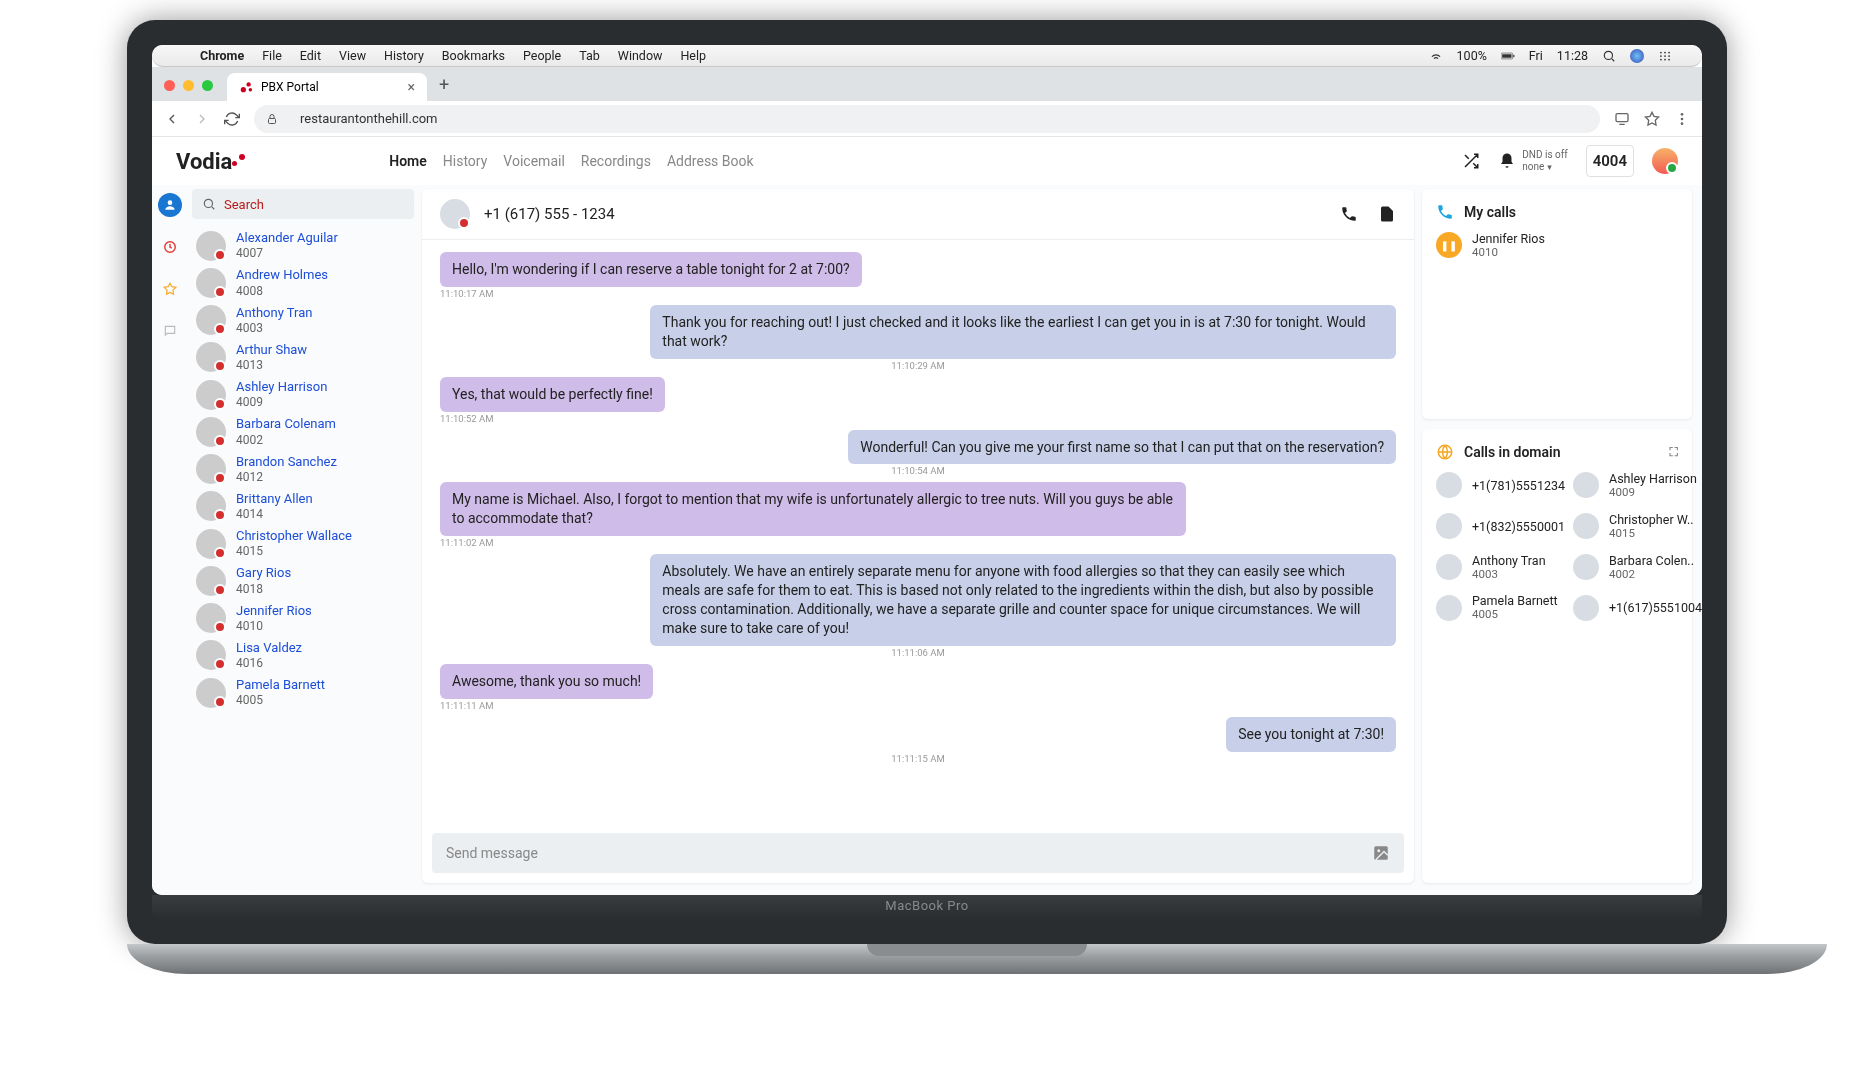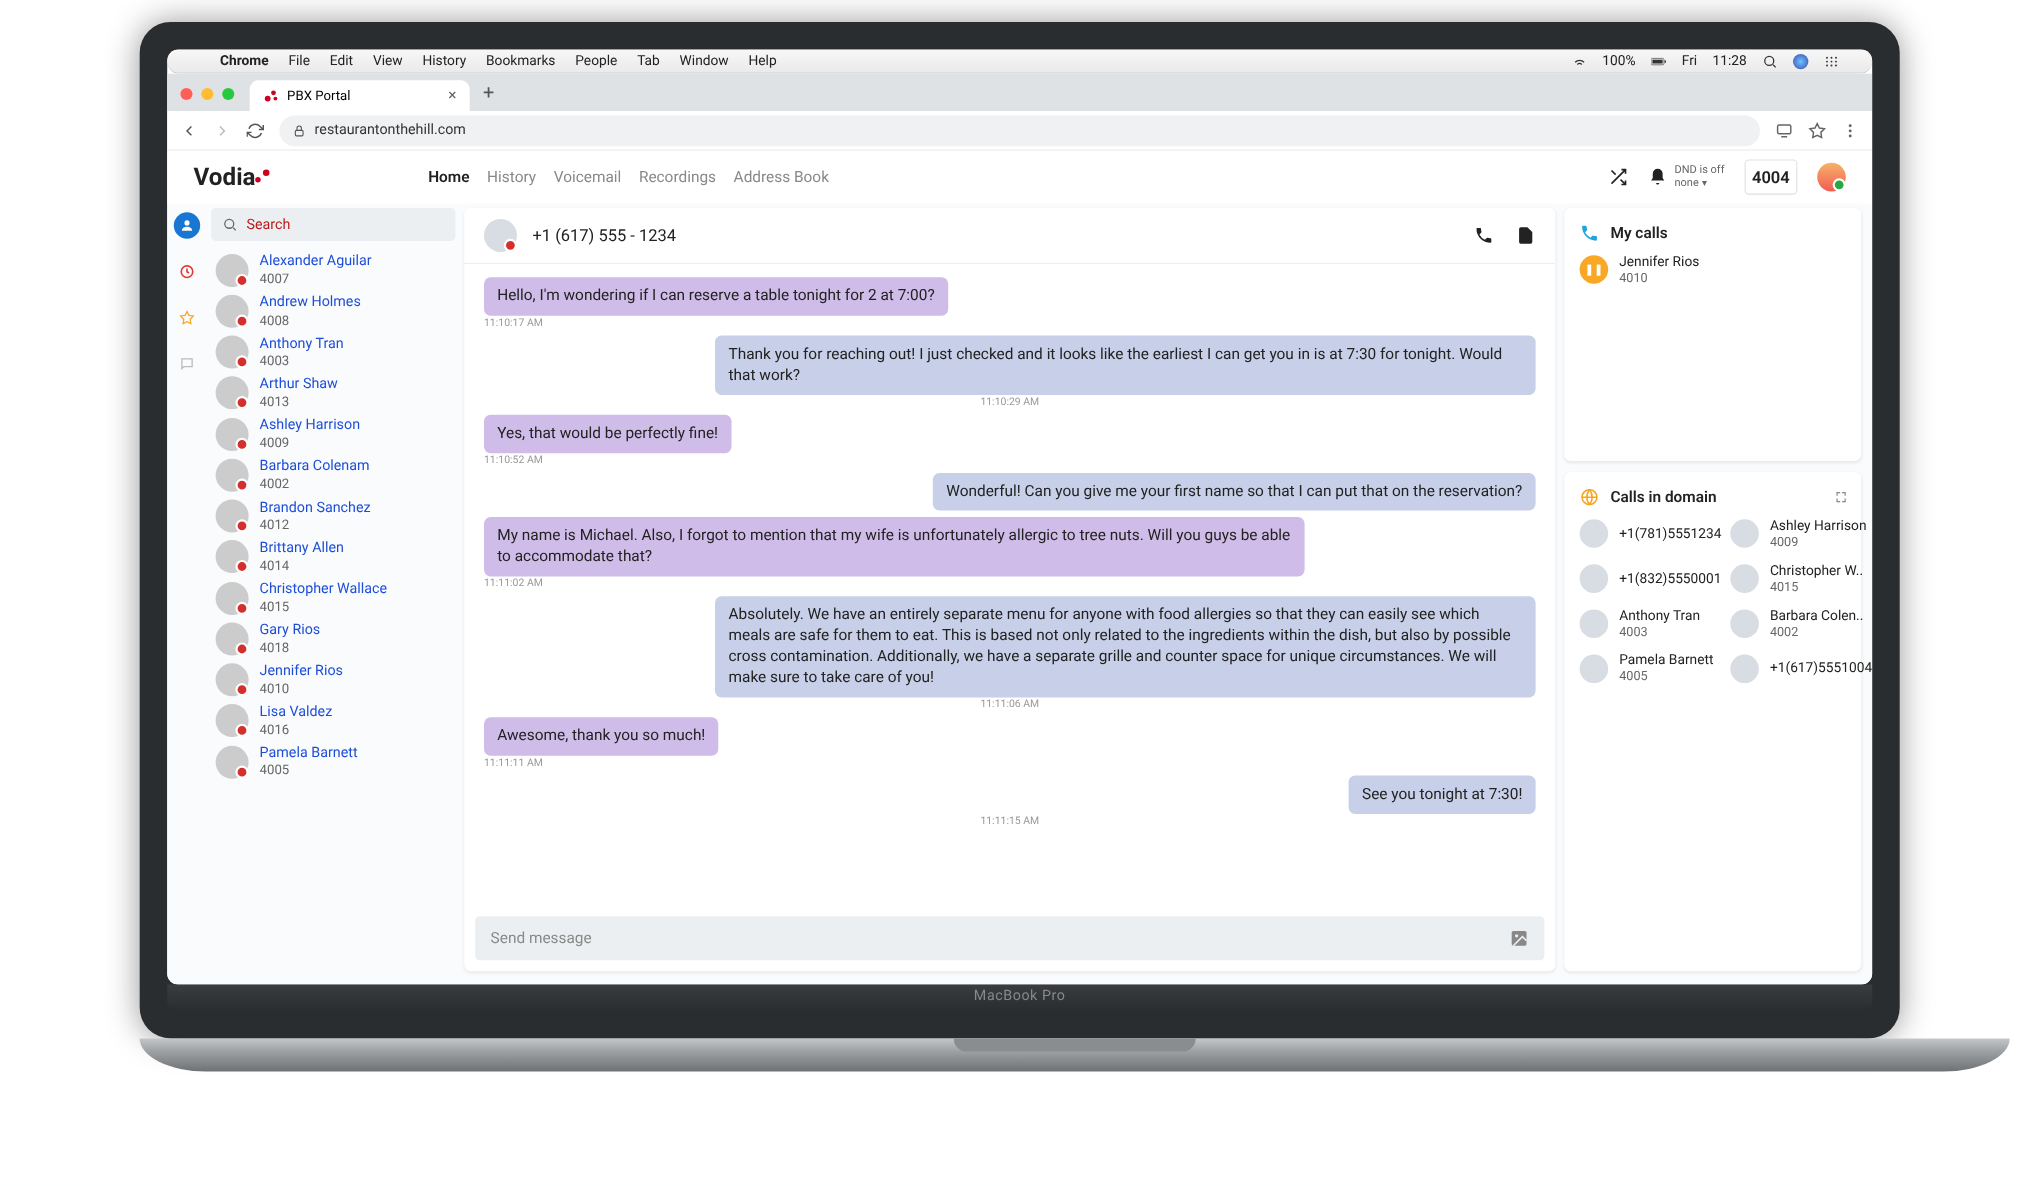--- a/index.html
+++ b/index.html
@@ -17,21 +17,21 @@
 
 .tabs { height:34px; background:#dfe2e5; display:flex; align-items:flex-end; padding:0 10px; }
 .dots { display:flex; gap:8px; padding:0 6px 10px 2px; }
 .dot { width:11px; height:11px; border-radius:50%; }
 .tab { background:#fff; height:28px; border-radius:8px 8px 0 0; display:flex; align-items:center; padding:0 12px; gap:8px; font-size:12px; min-width:200px; margin-left:8px; }
 .tab .fav { width:14px; height:14px; }
 .tab .close { margin-left:auto; font-size:14px; color:#666; cursor:pointer; }
 .plus { font-size:18px; color:#555; padding:0 12px 6px; cursor:pointer; }
 .addrbar { height:36px; background:#fff; display:flex; align-items:center; padding:0 12px; gap:14px; border-bottom:1px solid #e5e5e5; }
 .navico { width:16px; height:16px; color:#555; cursor:pointer; }
-.addr { flex:1; background:#f0f1f2; border-radius:16px; height:28px; display:flex; align-items:center; padding:0 12px; font-size:13px; color:#333; gap:8px; }
+.addr { flex:1; background:#f0f1f2; border-radius:16px; height:28px; display:flex; align-items:center; padding:0 12px; font-size:13px; color:#333; gap:22px; }
 
 
 .app { flex:1; display:flex; flex-direction:column; background:#fafbfc; overflow:hidden; }
 .apphead { height:48px; display:flex; align-items:center; padding:0 24px; background:#fff; gap:24px; }
 .logo { font-size:22px; font-weight:700; color:#222; display:flex; align-items:flex-end; gap:2px; }
 .logo .d1 { width:6px; height:6px; border-radius:50%; background:#c02; margin-bottom:14px; }
 .logo .d2 { width:5px; height:5px; border-radius:50%; background:#c02; margin-bottom:8px; margin-left:-2px; }
 .nav { display:flex; gap:16px; font-size:14px; color:#888; margin-left:120px; }
 .nav .active { color:#222; font-weight:600; }
 .headright { margin-left:auto; display:flex; align-items:center; gap:18px; }
@@ -371,21 +371,21 @@
                   </svg>
           <svg class="chico" viewBox="0 0 24 24" fill="#222">
                     <path d="M14 2H6a2 2 0 00-2 2v16a2 2 0 002 2h12a2 2 0 002-2V8zM14 2v6h6M12 11v6M9 14h6"></path>
                   </svg>
         </div>
       </div>
       <div class="msgs" id="msgs">
                 <div class="mrow in"><div class="bubble">Hello, I'm wondering if I can reserve a table tonight for 2 at 7:00?</div><div class="ts">11:10:17 AM</div></div>
                 <div class="mrow out"><div class="bubble">Thank you for reaching out! I just checked and it looks like the earliest I can get you in is at 7:30 for tonight. Would that work?</div><div class="ts">11:10:29 AM</div></div>
                 <div class="mrow in"><div class="bubble">Yes, that would be perfectly fine!</div><div class="ts">11:10:52 AM</div></div>
-                <div class="mrow out"><div class="bubble">Wonderful! Can you give me your first name so that I can put that on the reservation?</div></div>
+                <div class="mrow out"><div class="bubble">Wonderful! Can you give me your first name so that I can put that on the reservation?</div><div class="ts">11:10:54 AM</div></div>
                 <div class="mrow in"><div class="bubble">My name is Michael. Also, I forgot to mention that my wife is unfortunately allergic to tree nuts. Will you guys be able to accommodate that?</div><div class="ts">11:11:02 AM</div></div>
                 <div class="mrow out"><div class="bubble">Absolutely. We have an entirely separate menu for anyone with food allergies so that they can easily see which meals are safe for them to eat. This is based not only related to the ingredients within the dish, but also by possible cross contamination. Additionally, we have a separate grille and counter space for unique circumstances. We will make sure to take care of you!</div><div class="ts">11:11:06 AM</div></div>
                 <div class="mrow in"><div class="bubble">Awesome, thank you so much!</div><div class="ts">11:11:11 AM</div></div>
                 <div class="mrow out"><div class="bubble">See you tonight at 7:30!</div><div class="ts">11:11:15 AM</div></div>
               </div>
       <div class="compose">
         <span>Send message</span>
         <svg class="img" width="18" height="18" viewBox="0 0 24 24" fill="#888">
                   <rect x="3" y="3" width="18" height="18" rx="2"></rect>
                   <circle cx="9" cy="9" r="2" fill="#eceff1"></circle>

